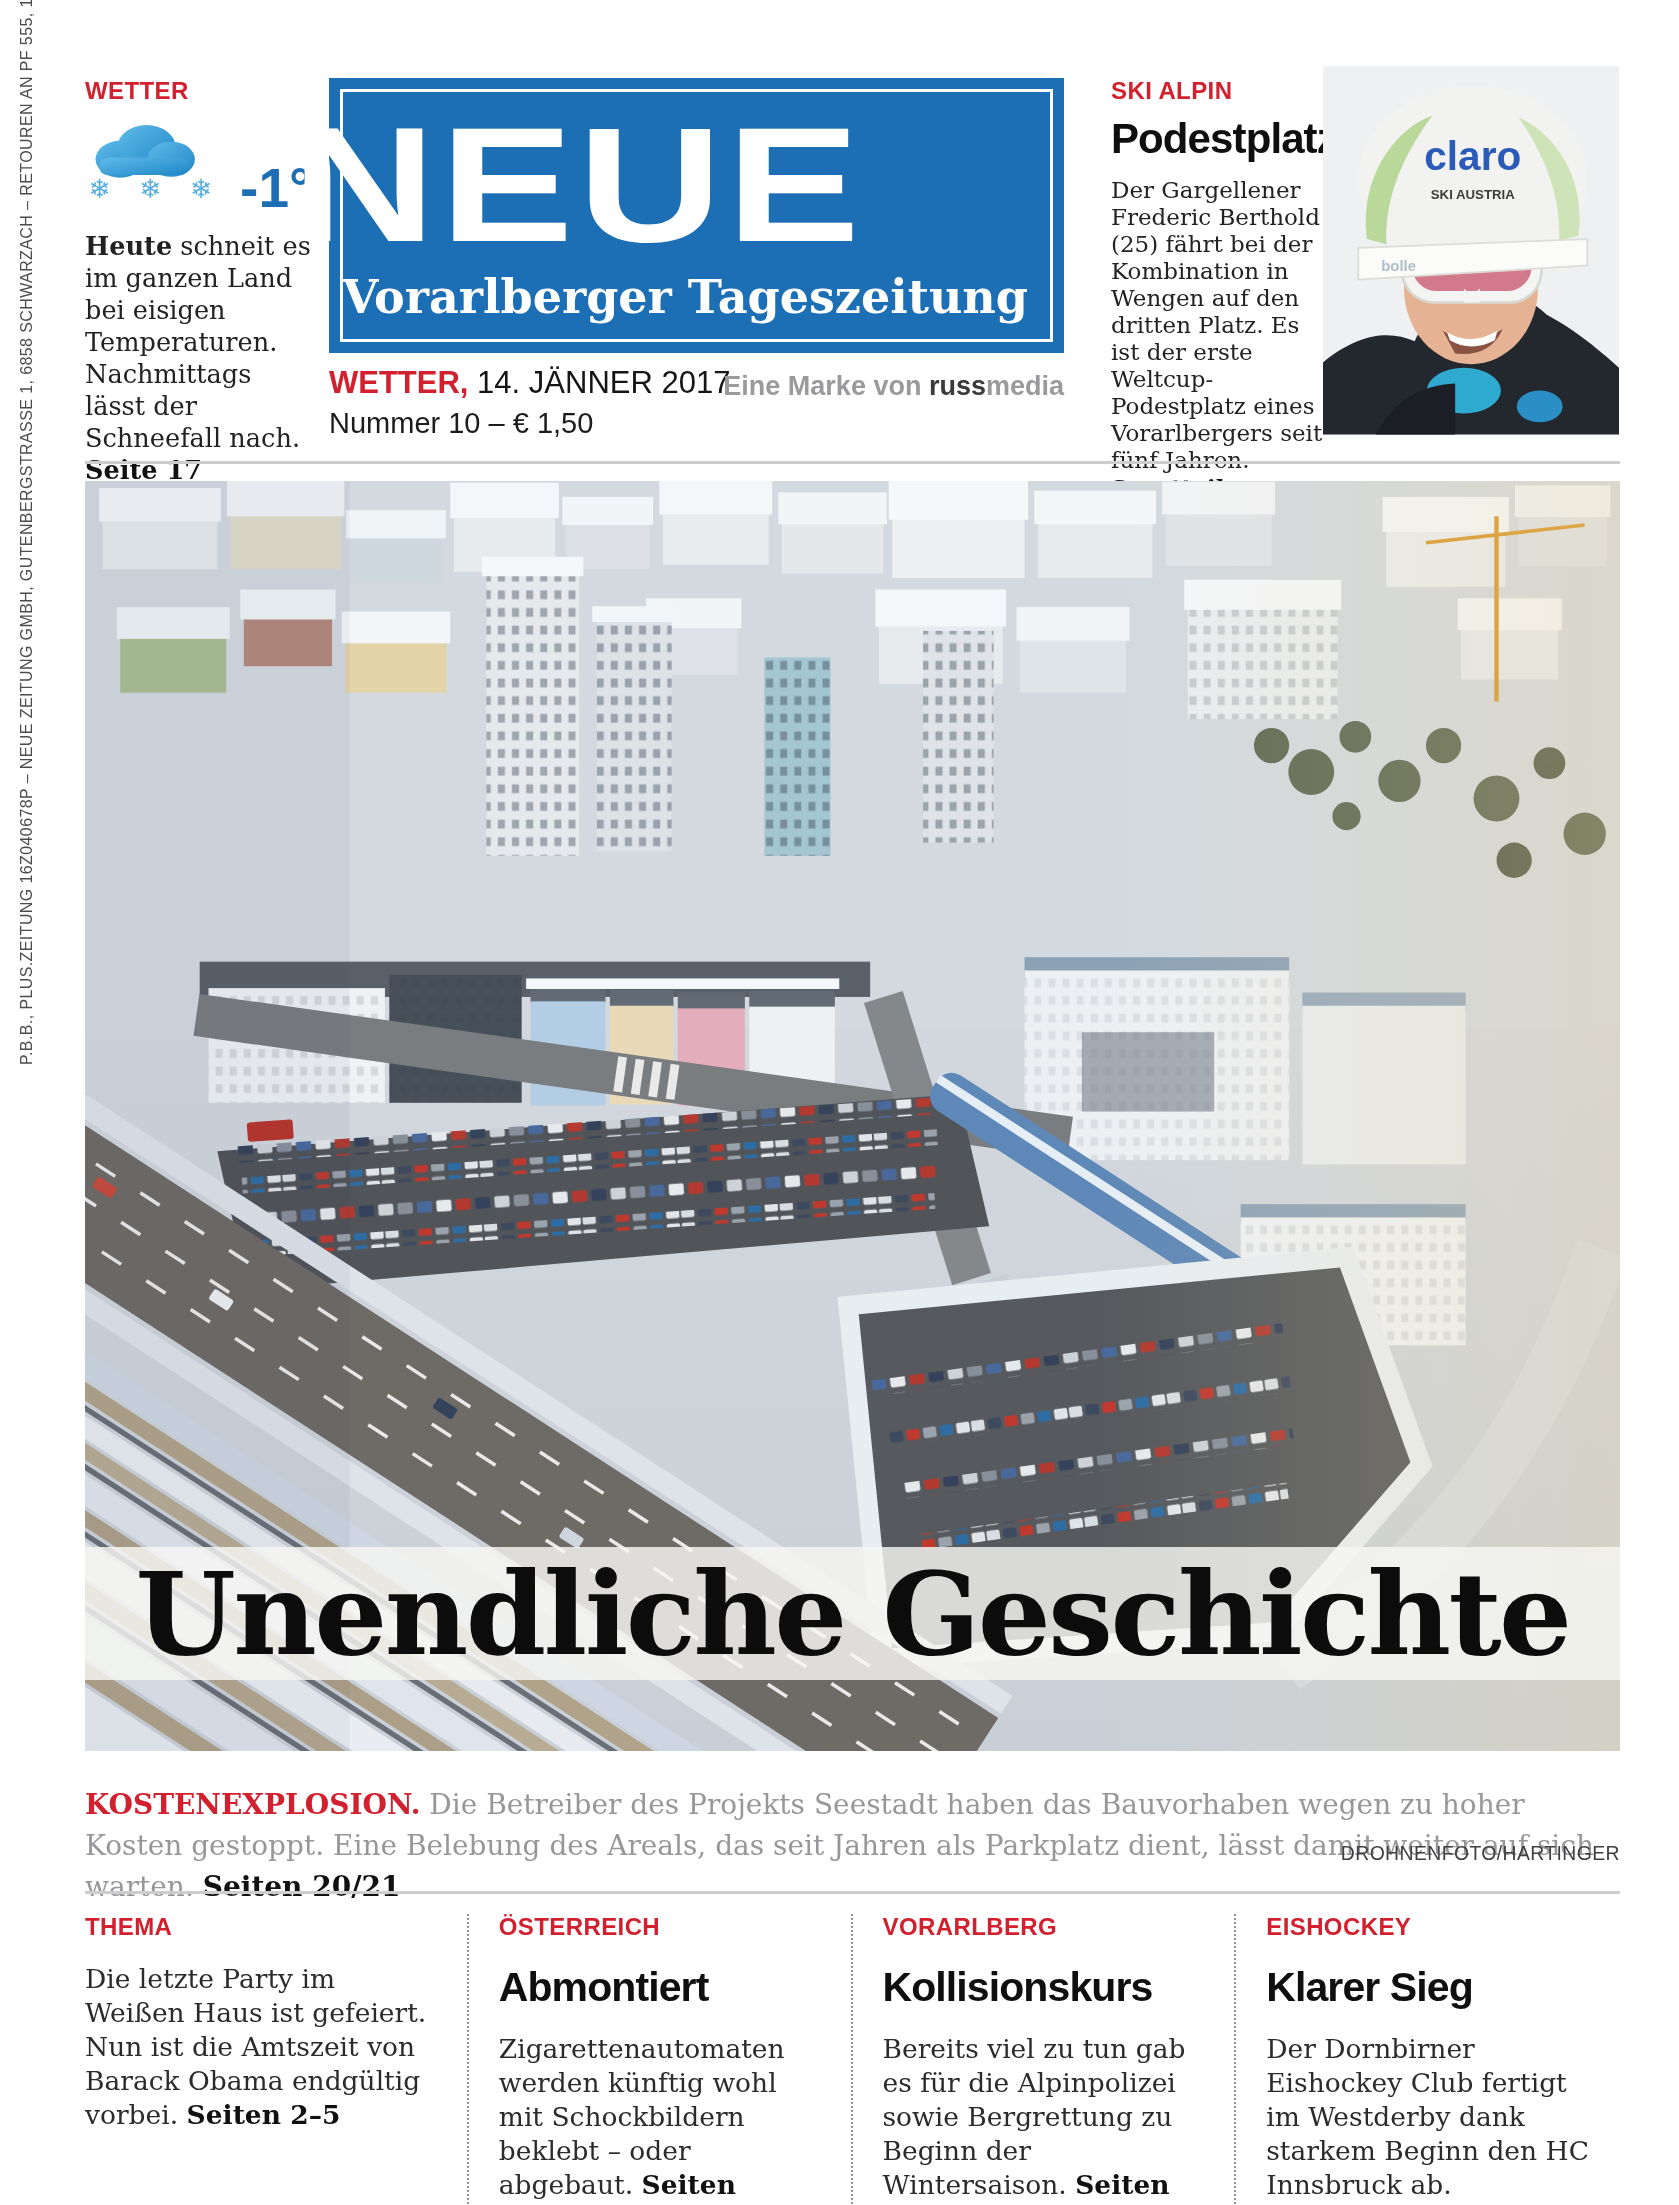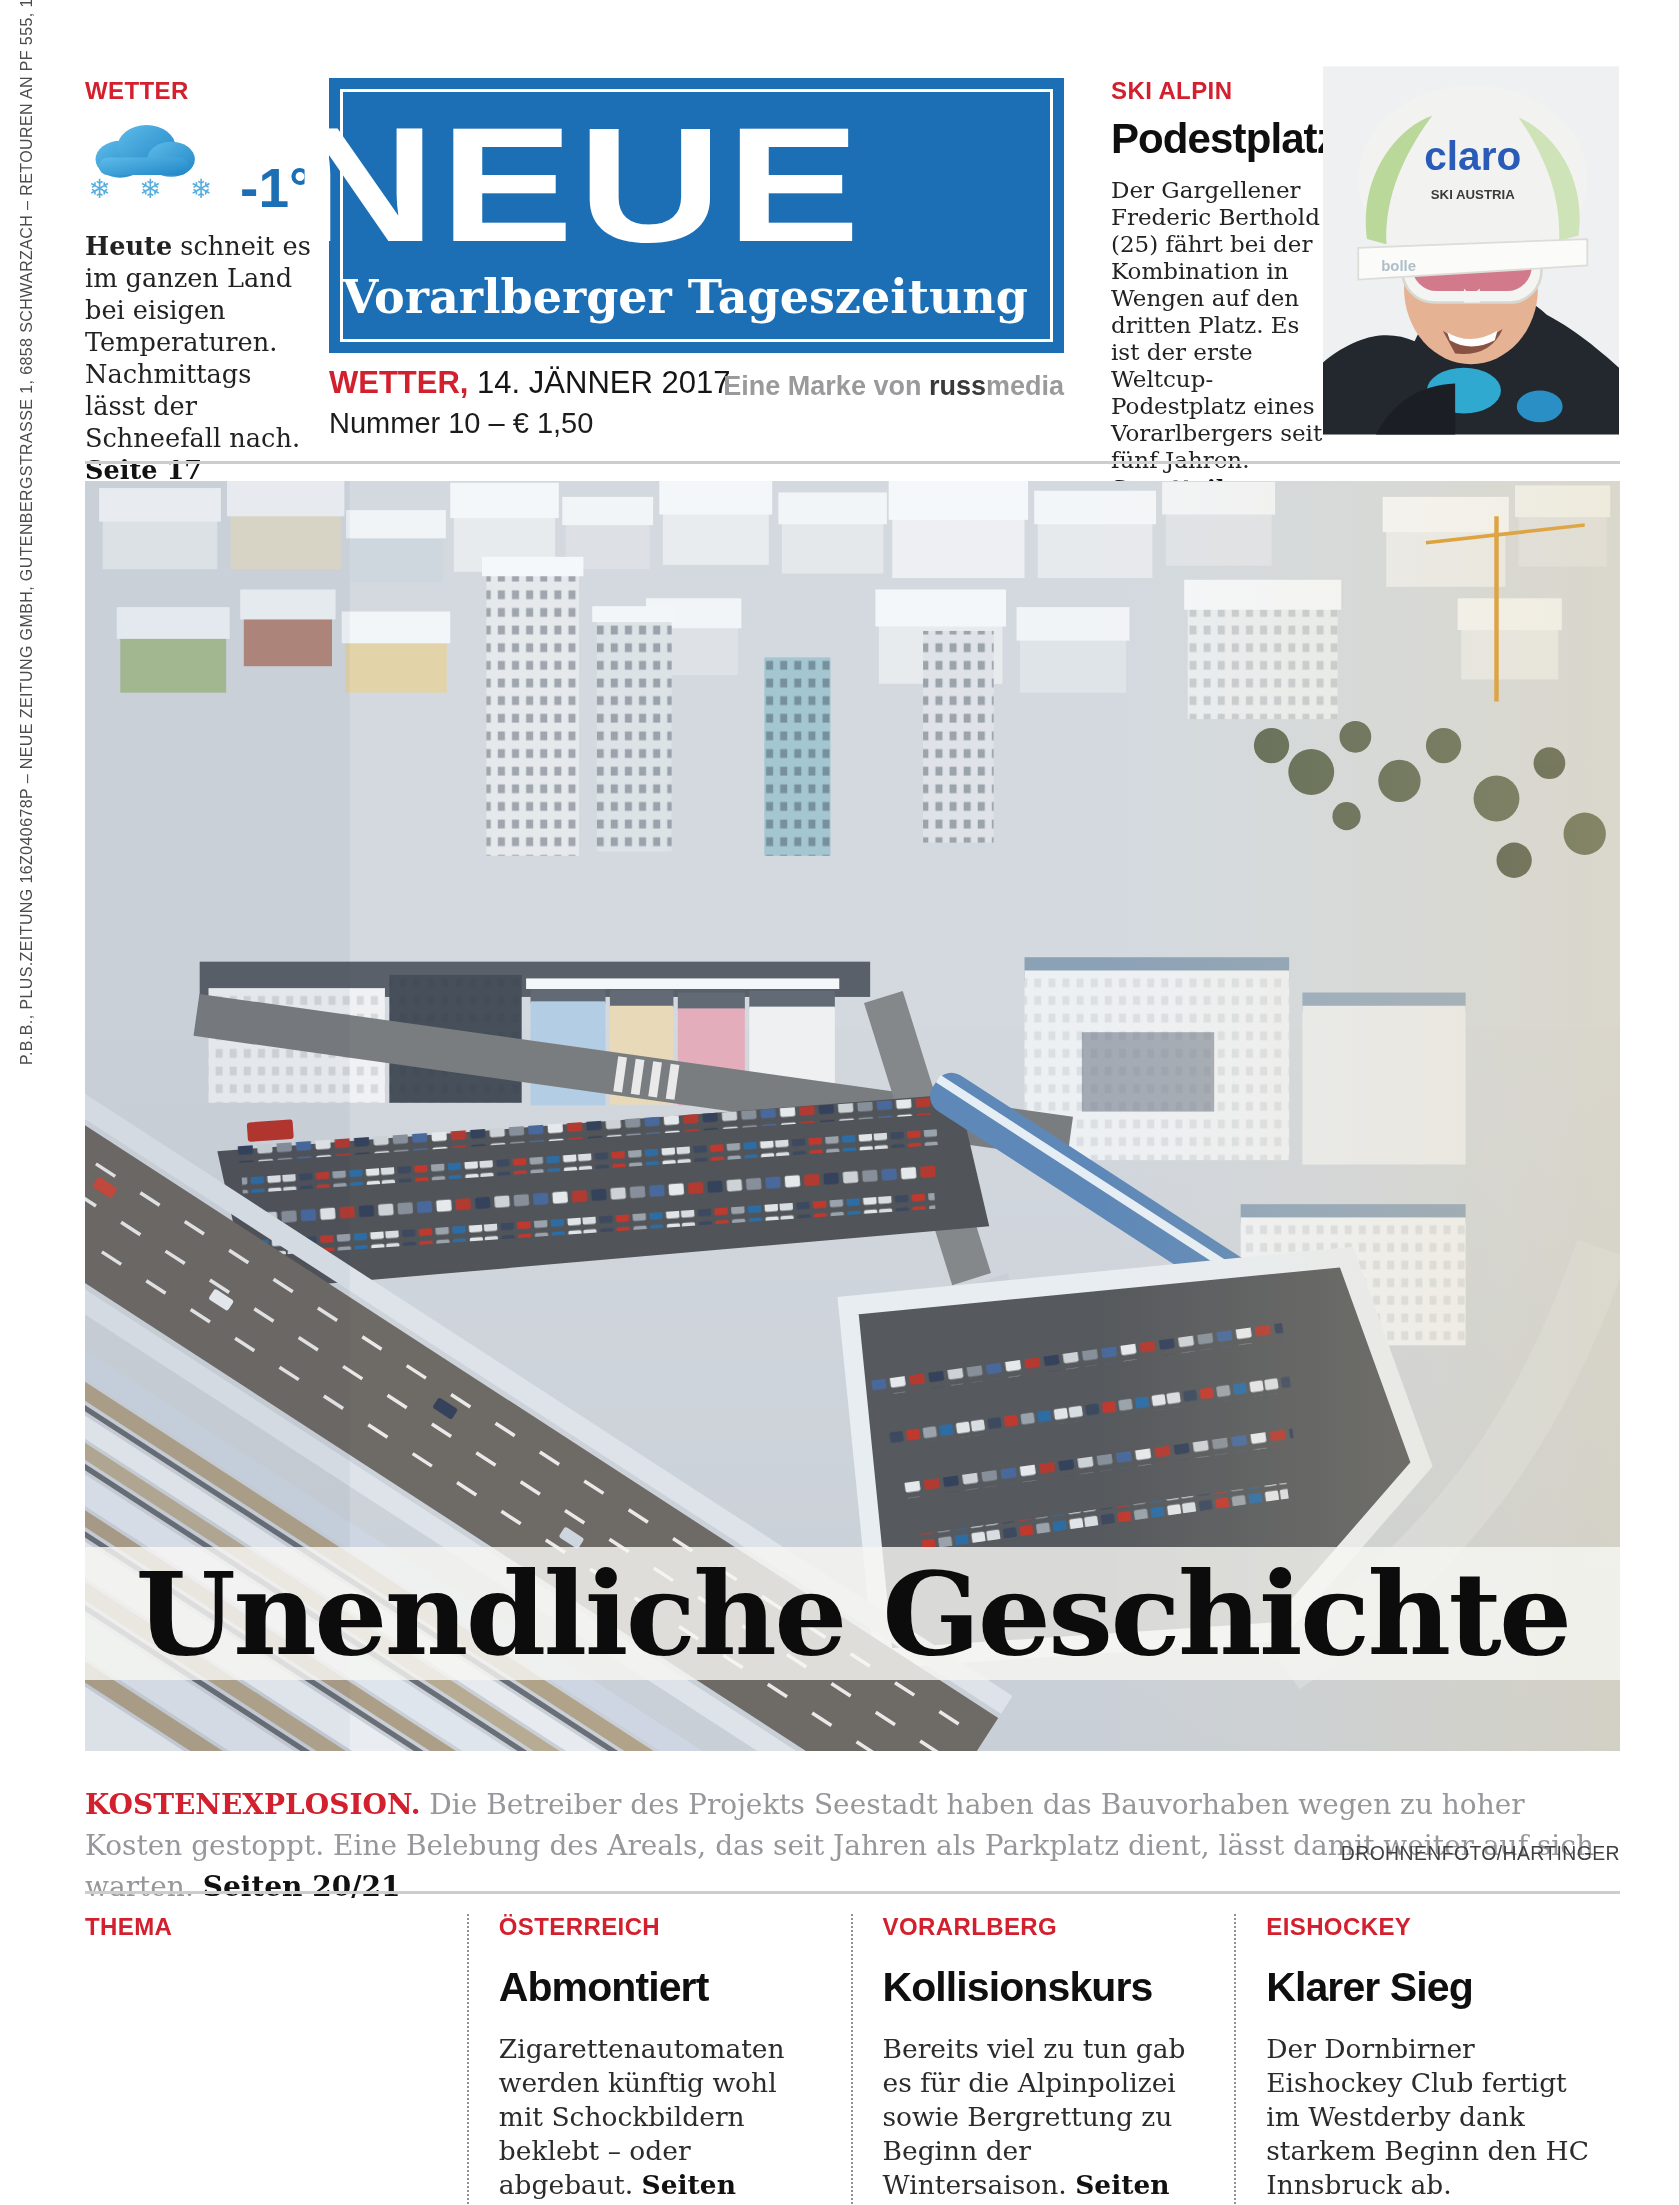--- a/index.html
+++ b/index.html
@@ -377,20 +377,21 @@
   <div class="caption">
     <span class="kicker">KOSTENEXPLOSION.</span><span> Die Betreiber des Projekts Seestadt haben das Bauvorhaben wegen zu hoher Kosten gestoppt. Eine Belebung des Areals, das seit Jahren als Parkplatz dient, lässt damit weiter auf sich warten. </span><span class="cap-ref">Seiten 20/21</span>
     <span class="credit">DROHNENFOTO/HARTINGER</span>
   </div>
 
   <div class="rule rule2"></div>
 
   <div class="columns">
     <div class="col">
       <div class="sec-label">THEMA</div>
+      <div class="col-body"><span>Die letzte Party im Weißen Haus ist gefeiert. Nun ist die Amtszeit von Barack Obama endgültig vorbei. </span><span class="serif-ref">Seiten 2–5</span></div>
     </div>
     <div class="col">
       <div class="sec-label">ÖSTERREICH</div>
       <h2>Abmontiert</h2>
       <div class="col-body"><span>Zigarettenautomaten werden künftig wohl mit Schockbildern beklebt – oder abgebaut. </span><span class="serif-ref">Seiten 14/15</span></div>
     </div>
     <div class="col">
       <div class="sec-label">VORARLBERG</div>
       <h2>Kollisionskurs</h2>
       <div class="col-body"><span>Bereits viel zu tun gab es für die Alpinpolizei sowie Bergrettung zu Beginn der Wintersaison. </span><span class="serif-ref">Seiten 28/29</span></div>

